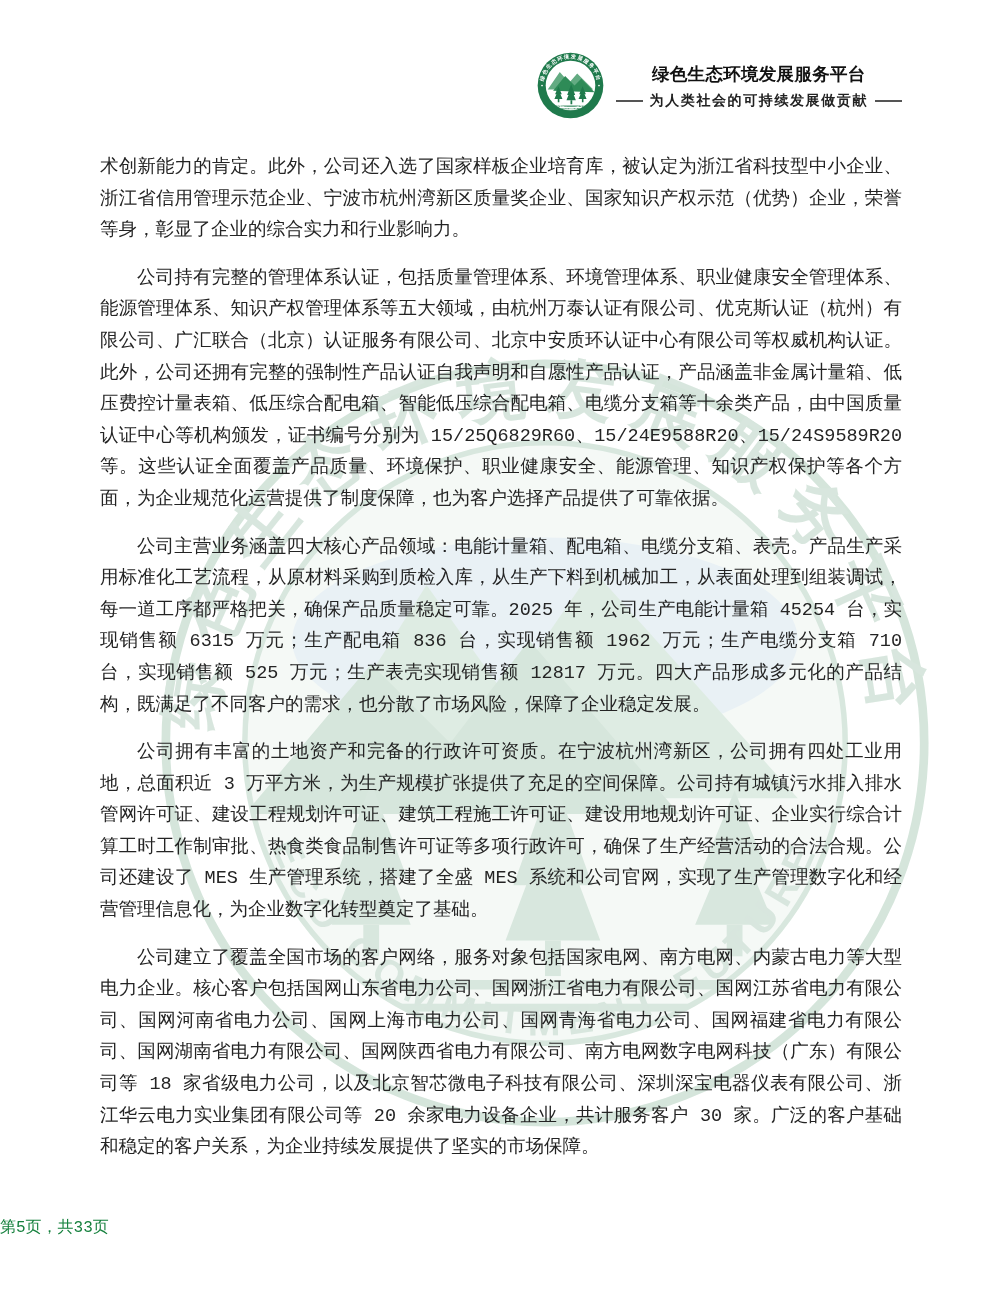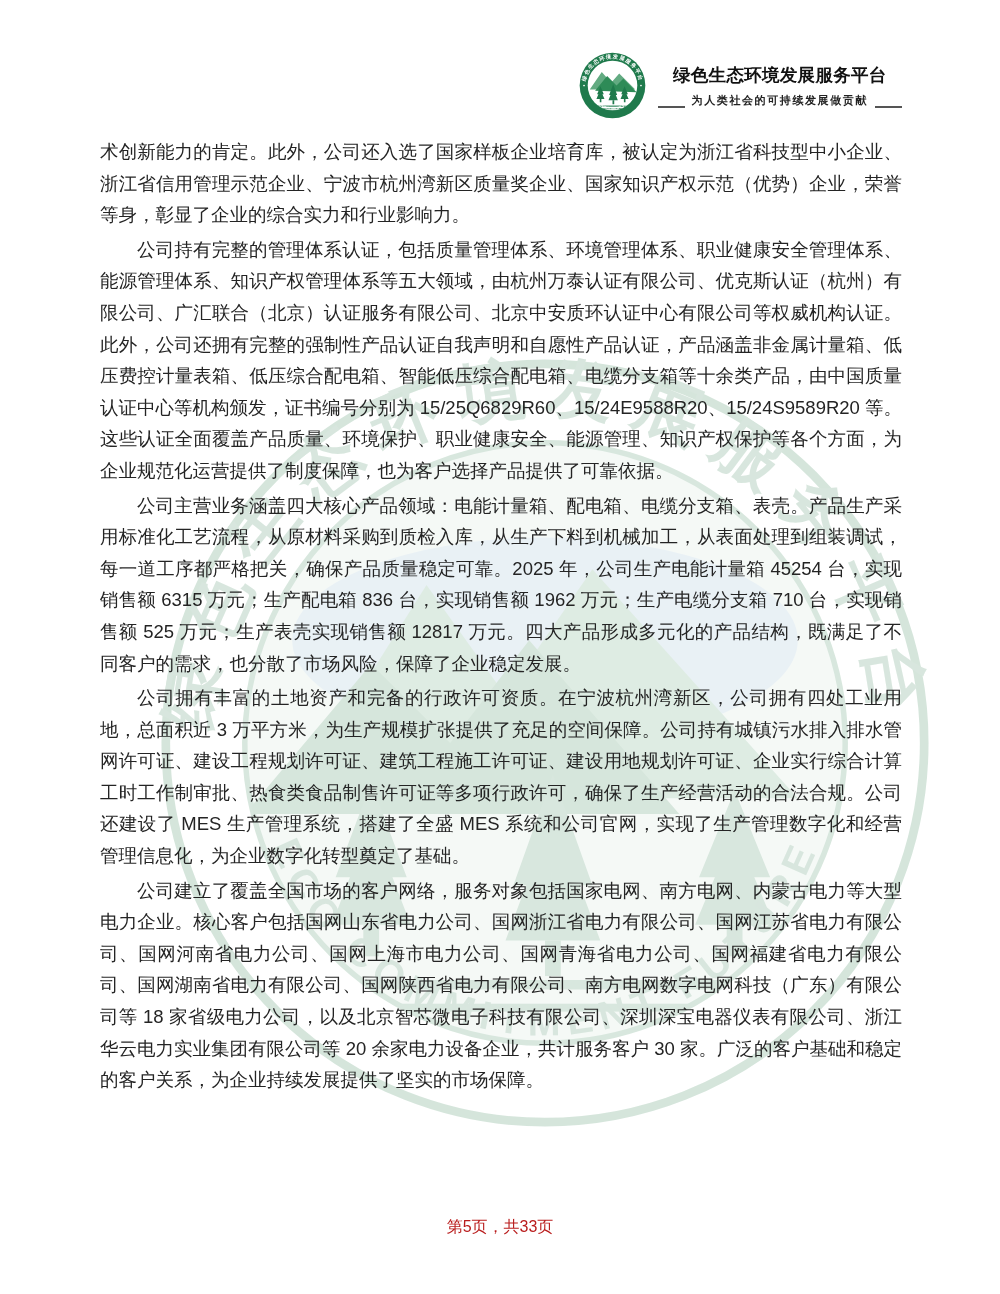--- a/index.html
+++ b/index.html
@@ -23,40 +23,40 @@
     position:absolute;top:52px;left:100px;right:98px;
     display:flex;justify-content:flex-end;align-items:center;gap:12px;
   }
   .logo{width:67px;height:67px;flex:0 0 auto;}
   .header-text{display:flex;flex-direction:column;align-items:center;}
   .platform-title{
     font-size:17.5px;font-weight:bold;color:#111;
     letter-spacing:.3px;white-space:nowrap;
   }
   .platform-tagline{
-    margin-top:6px;display:flex;align-items:flex-end;gap:7px;
-    font-size:11px;font-weight:bold;color:#222;
+    margin-top:6px;display:flex;align-items:center;gap:7px;
+    font-size:14px;font-weight:bold;color:#222;
     letter-spacing:1.6px;white-space:nowrap;
   }
   .platform-tagline::before,
   .platform-tagline::after{
     content:"";display:block;width:27px;height:2px;background:#555;
   }
   
   .content{
     position:absolute;top:136px;left:100px;right:98px;
     font-size:18.5px;line-height:31.6px;color:#242424;
     text-align:justify;
   }
-  .content p{margin:0 0 3px 0;text-indent:2em;}
+  .content p{margin:16px 0 3px 0;text-indent:2em;font-family:Liberation Mono, monospace;}
   .content p.no-indent{text-indent:0;}
   
   .footer{
     position:absolute;left:0;right:0;bottom:56px;
-    text-align:center;font-size:16px;color:#b91c1c;
+    text-align:left;font-size:16px;color:#15803d;font-family:Liberation Mono, monospace;
   }
 </style>
 </head>
 <body>
 
 <div class="page">
 
   <svg class="watermark" viewBox="0 0 200 200" aria-hidden="true">
     <defs>
       <clipPath id="wmClip">

